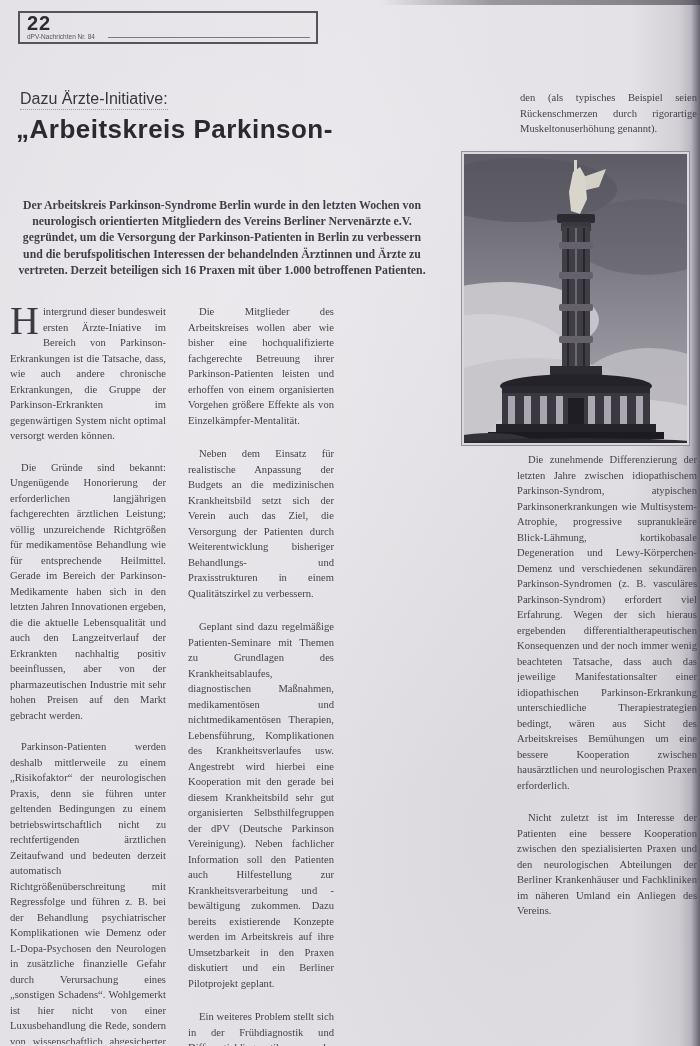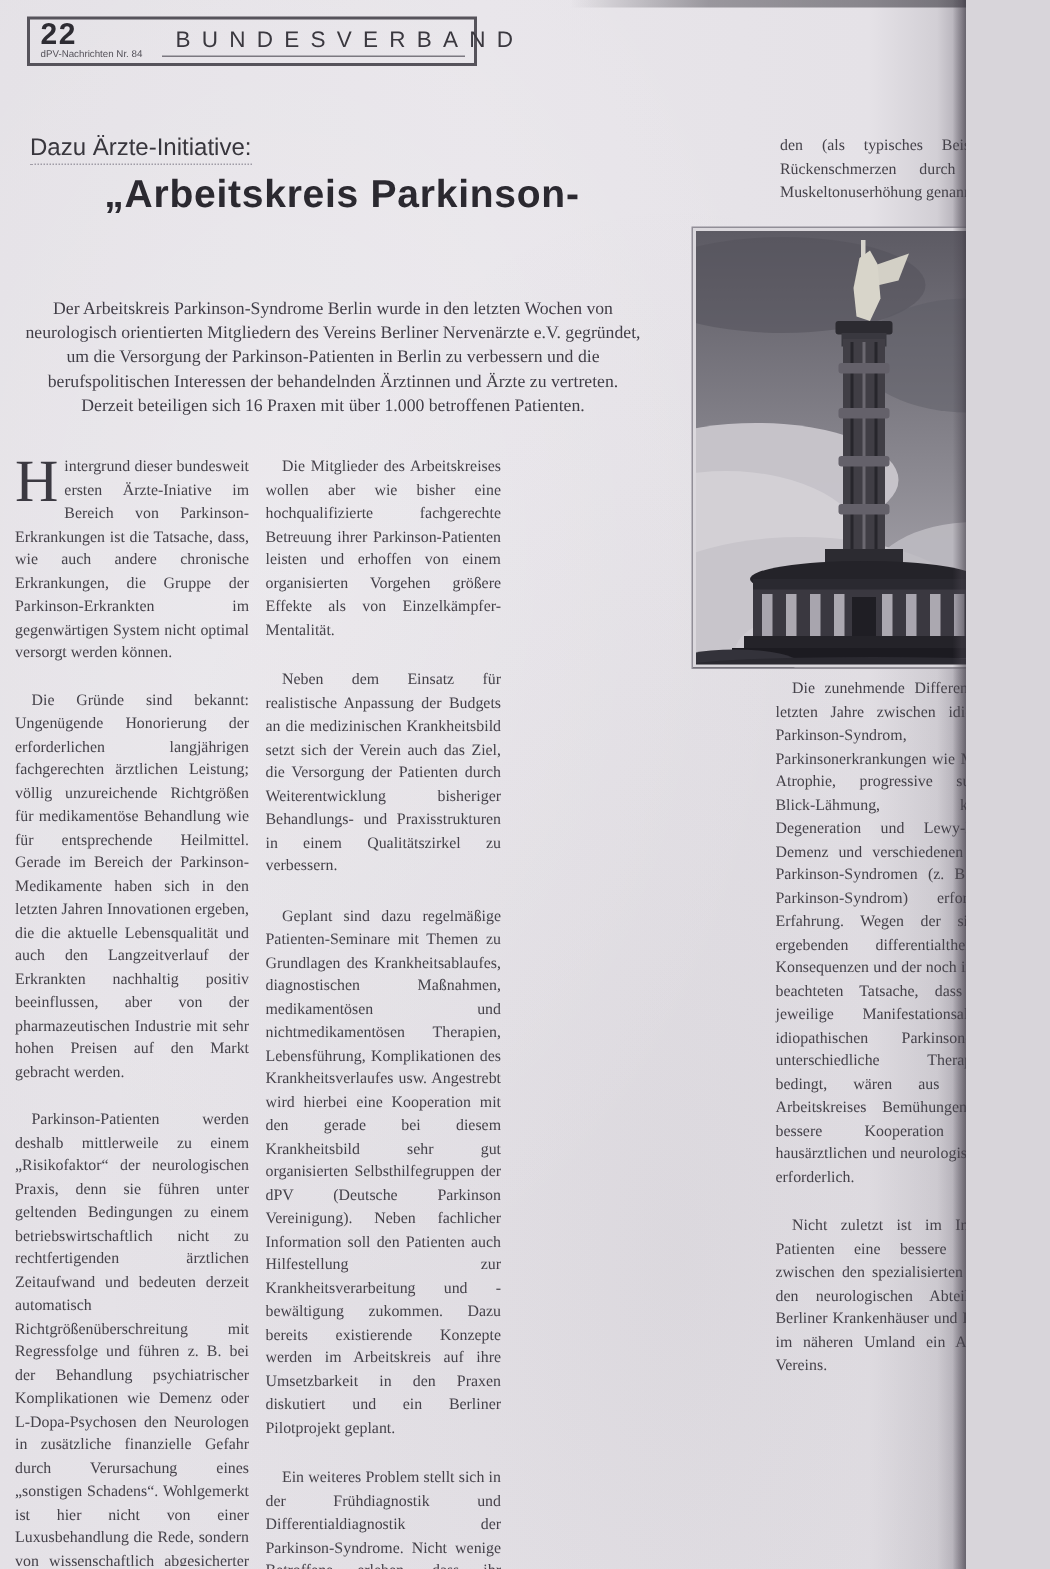--- a/index.html
+++ b/index.html
@@ -3,21 +3,21 @@
 <meta charset="utf-8">
 <style>
   html,body{margin:0;padding:0;}
   body{
     width:700px;height:1046px;
     font-family:"Liberation Serif",serif;
     background:#d8d5da;
     overflow:hidden;
   }
   .page{
-    position:relative;width:644px;height:1046px;overflow:hidden;
+    position:relative;width:700px;height:1046px;overflow:hidden;
     background:
       radial-gradient(ellipse at 30% 35%, rgba(255,255,255,0.22), rgba(255,255,255,0) 55%),
       radial-gradient(ellipse at 70% 80%, rgba(120,115,125,0.10), rgba(120,115,125,0) 60%),
       linear-gradient(90deg,#e4e1e6 0%, #e8e5ea 50%, #e5e2e7 90%, #d2cfd5 97%, #a8a4ad 100%);
     color:#454249;
   }
   .top-edge{position:absolute;top:0;left:380px;right:0;height:5px;
     background:linear-gradient(to right, rgba(60,58,66,0), rgba(60,58,66,0.45) 35%, rgba(40,38,46,0.55));}
   .right-shadow{position:absolute;top:0;right:0;width:9px;height:100%;
     background:linear-gradient(to right, rgba(90,85,95,0), rgba(75,70,80,0.45) 70%, rgba(60,56,66,0.6));}
@@ -28,55 +28,54 @@
   .pagenum{position:absolute;left:7px;top:-1px;font:bold 20px "Liberation Sans",sans-serif;
     color:#2e2c33;letter-spacing:1px;}
   .section{position:absolute;left:97px;top:5px;font:15px "Liberation Sans",sans-serif;
     letter-spacing:7.5px;color:#3a383f;white-space:nowrap;}
   .issue{position:absolute;left:7px;top:20px;font:6.5px "Liberation Sans",sans-serif;color:#55525a;}
   .issue-rule{position:absolute;left:88px;top:24px;width:202px;border-top:1px solid #7b7880;}
 
   
   .kicker{position:absolute;left:20px;top:90px;font:16px "Liberation Sans",sans-serif;color:#38363d;}
   .kicker span{border-bottom:1px dotted #9f9ca6;padding-bottom:2px;}
-  .headline{position:absolute;left:16px;top:113px;width:424px;text-align:center;
+  .headline{position:absolute;left:16px;top:113px;width:424px;
     font-family:"Liberation Sans",sans-serif;font-weight:bold;font-size:26px;line-height:33px;
     color:#2b2930;letter-spacing:0.5px;}
   .lead{position:absolute;left:15px;top:197px;width:414px;text-align:center;
-    font-family:"Liberation Serif",serif;font-weight:normal;font-size:11.8px;line-height:16.2px;
+    font-family:"Liberation Serif",serif;font-weight:bold;font-size:11.8px;line-height:16.2px;
     color:#413e47;}
 
   
   .bodytext p{margin:0 0 16px 0;text-indent:11px;text-align:justify;}
   .bodytext p.noindent{text-indent:0;}
   .bodytext{font-size:10.6px;line-height:15.5px;color:#45424a;
     -webkit-hyphens:auto;hyphens:auto;}
   .col1{position:absolute;left:10px;top:304px;width:156px;height:740px;overflow:hidden;}
   .col2{position:absolute;left:177px;top:304px;width:157px;height:742px;overflow:hidden;}
-  .col2 p{margin-bottom:18px;}
+  .col2 p{margin-bottom:18px;margin-left:11px;}
   .col3top{position:absolute;left:520px;top:90px;width:177px;}
   .col3bottom{position:absolute;left:517px;top:452px;width:180px;height:590px;overflow:hidden;}
   .col3bottom p{margin-bottom:17px;}
   .dropcap{float:left;font-size:40px;line-height:30px;padding:2px 4px 0 0;color:#3b3941;
     font-family:"Liberation Serif",serif;}
 
   
   .photo{position:absolute;left:462px;top:152px;width:227px;height:293px;
     box-shadow:0 0 0 1px #918e97;}
   .photo svg{display:block;}
 </style>
 </head>
 <body>
 
 <div class="page">
   <div class="top-edge"></div>
 
   <div class="masthead">
     <div class="pagenum">22</div>
-    <div class="section">BUNDESVERBAND</div>
     <div class="issue">dPV-Nachrichten Nr. 84</div>
     <div class="issue-rule"></div>
   </div>
 
   <div class="kicker">
     <span>Dazu Ärzte-Initiative:</span>
   </div>
   <div class="headline">
     <span>„Arbeitskreis Parkinson-</span><br>
   </div>

